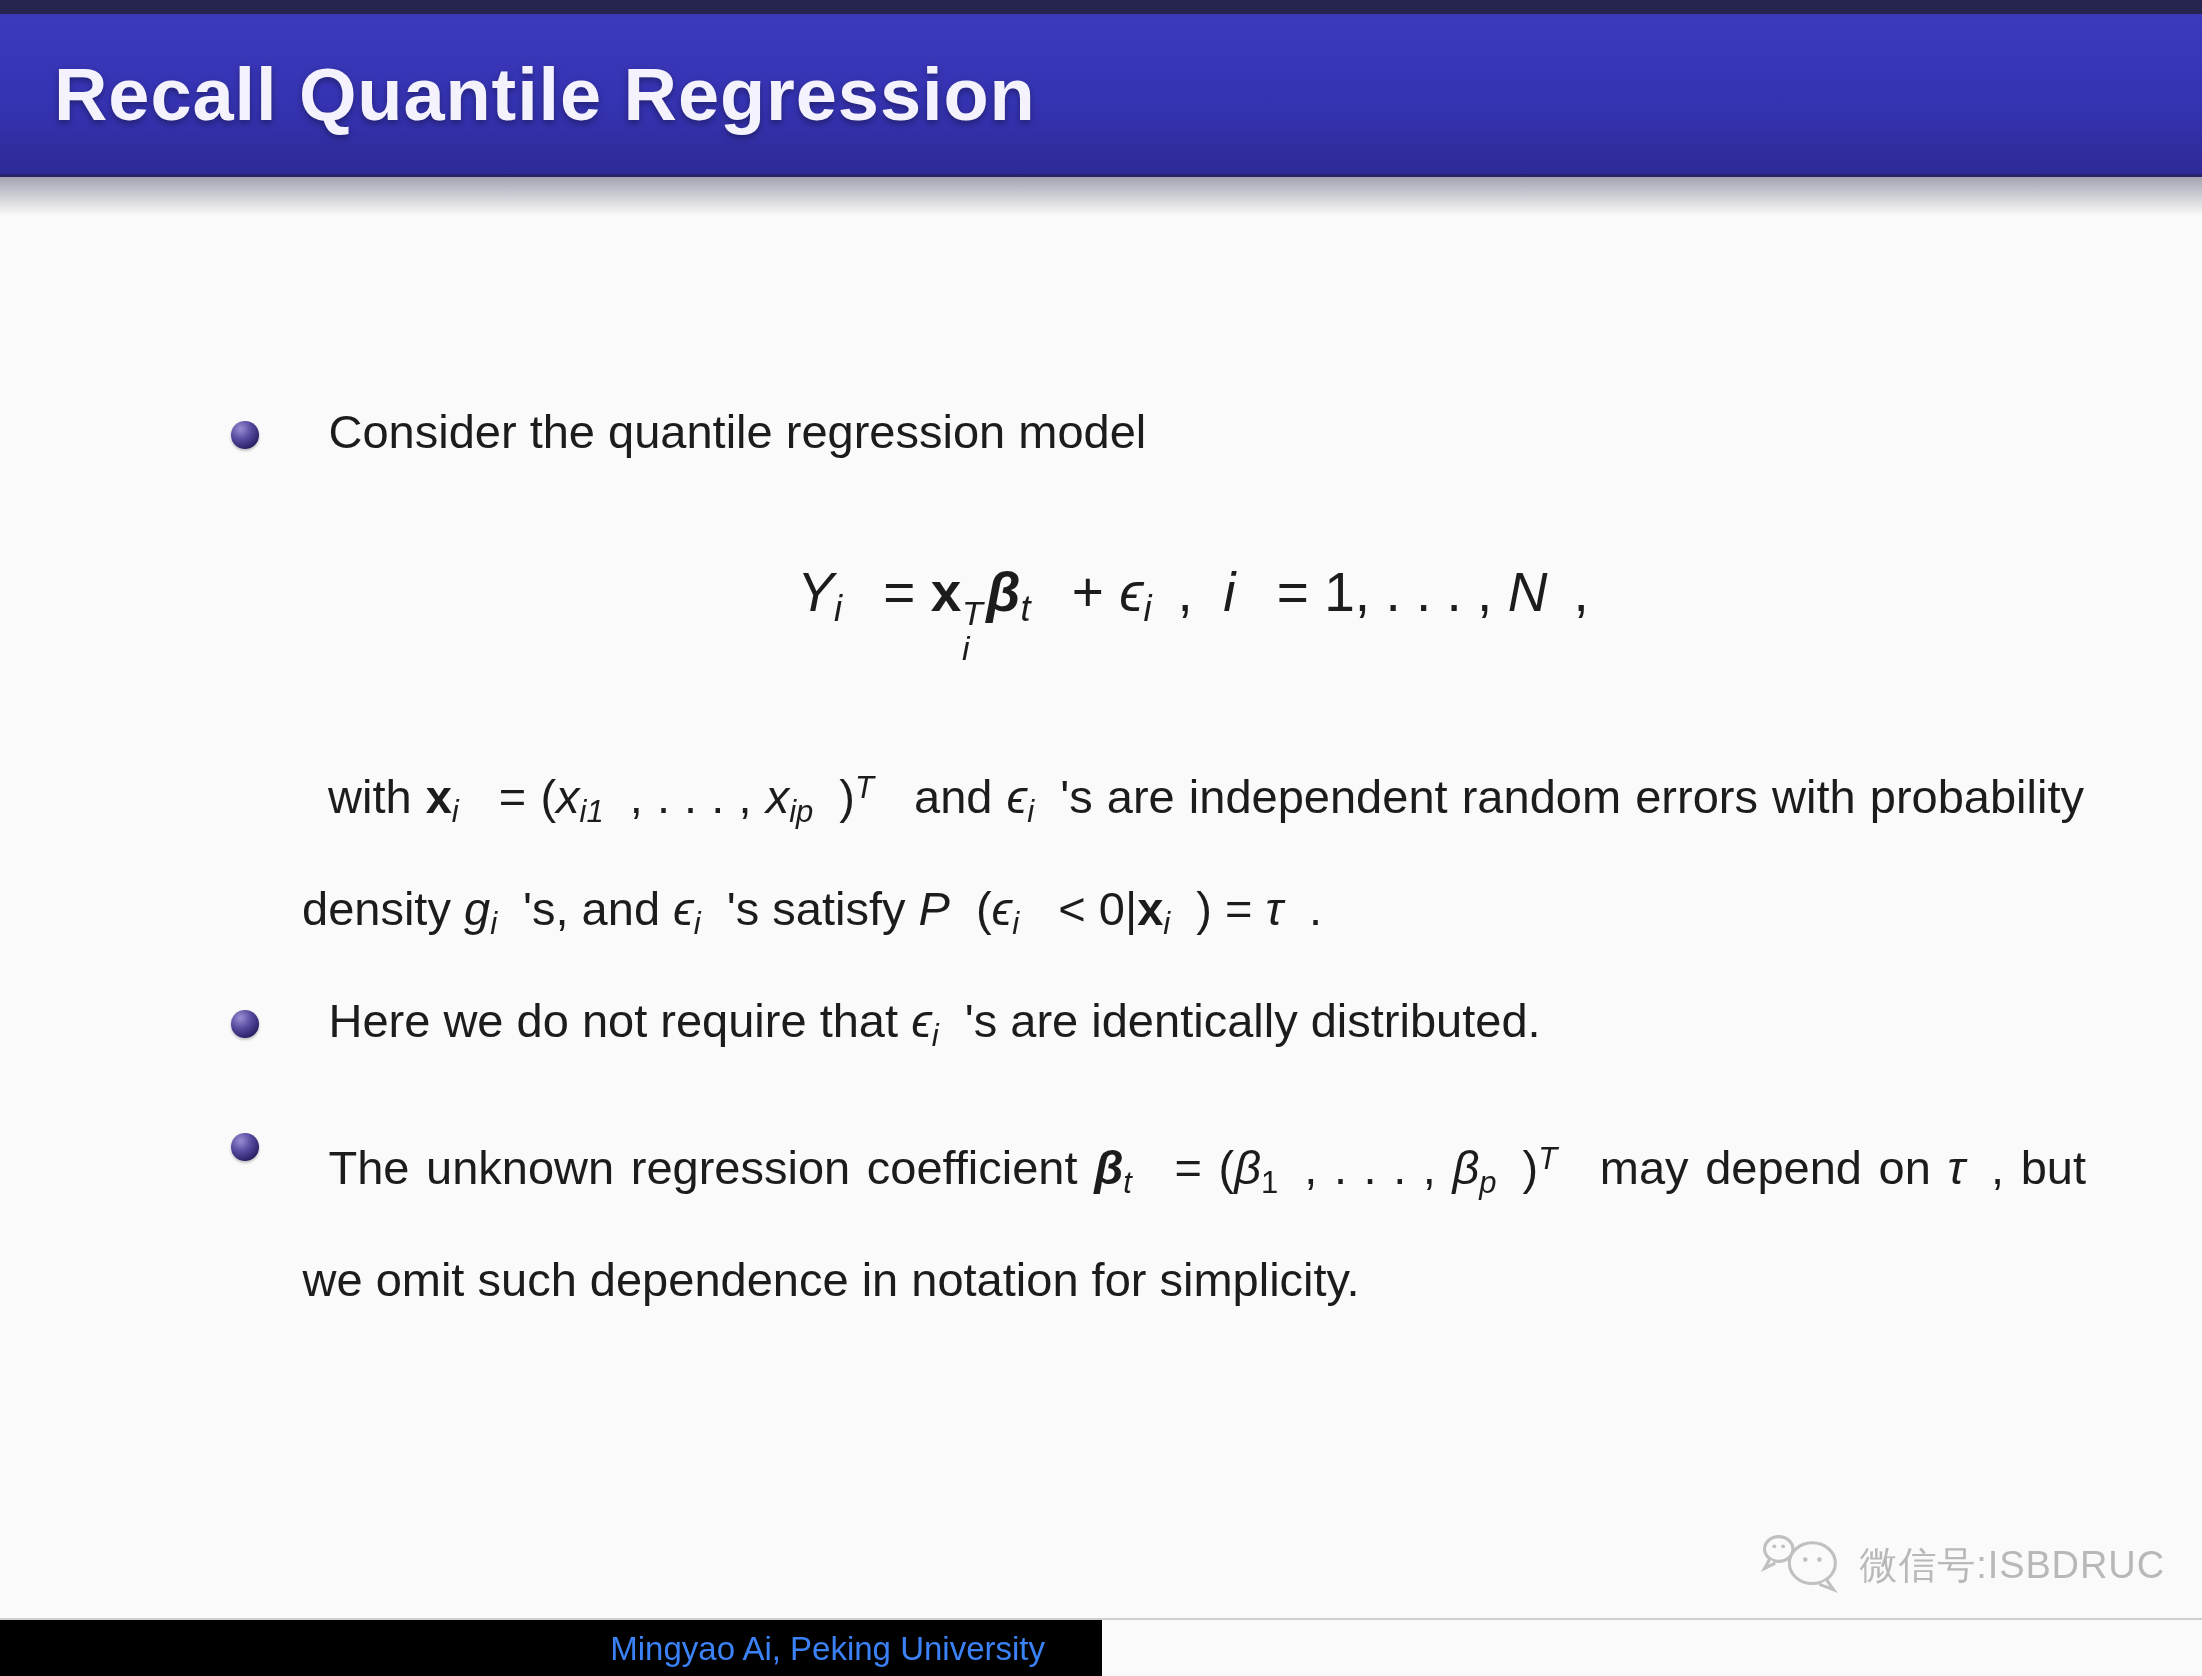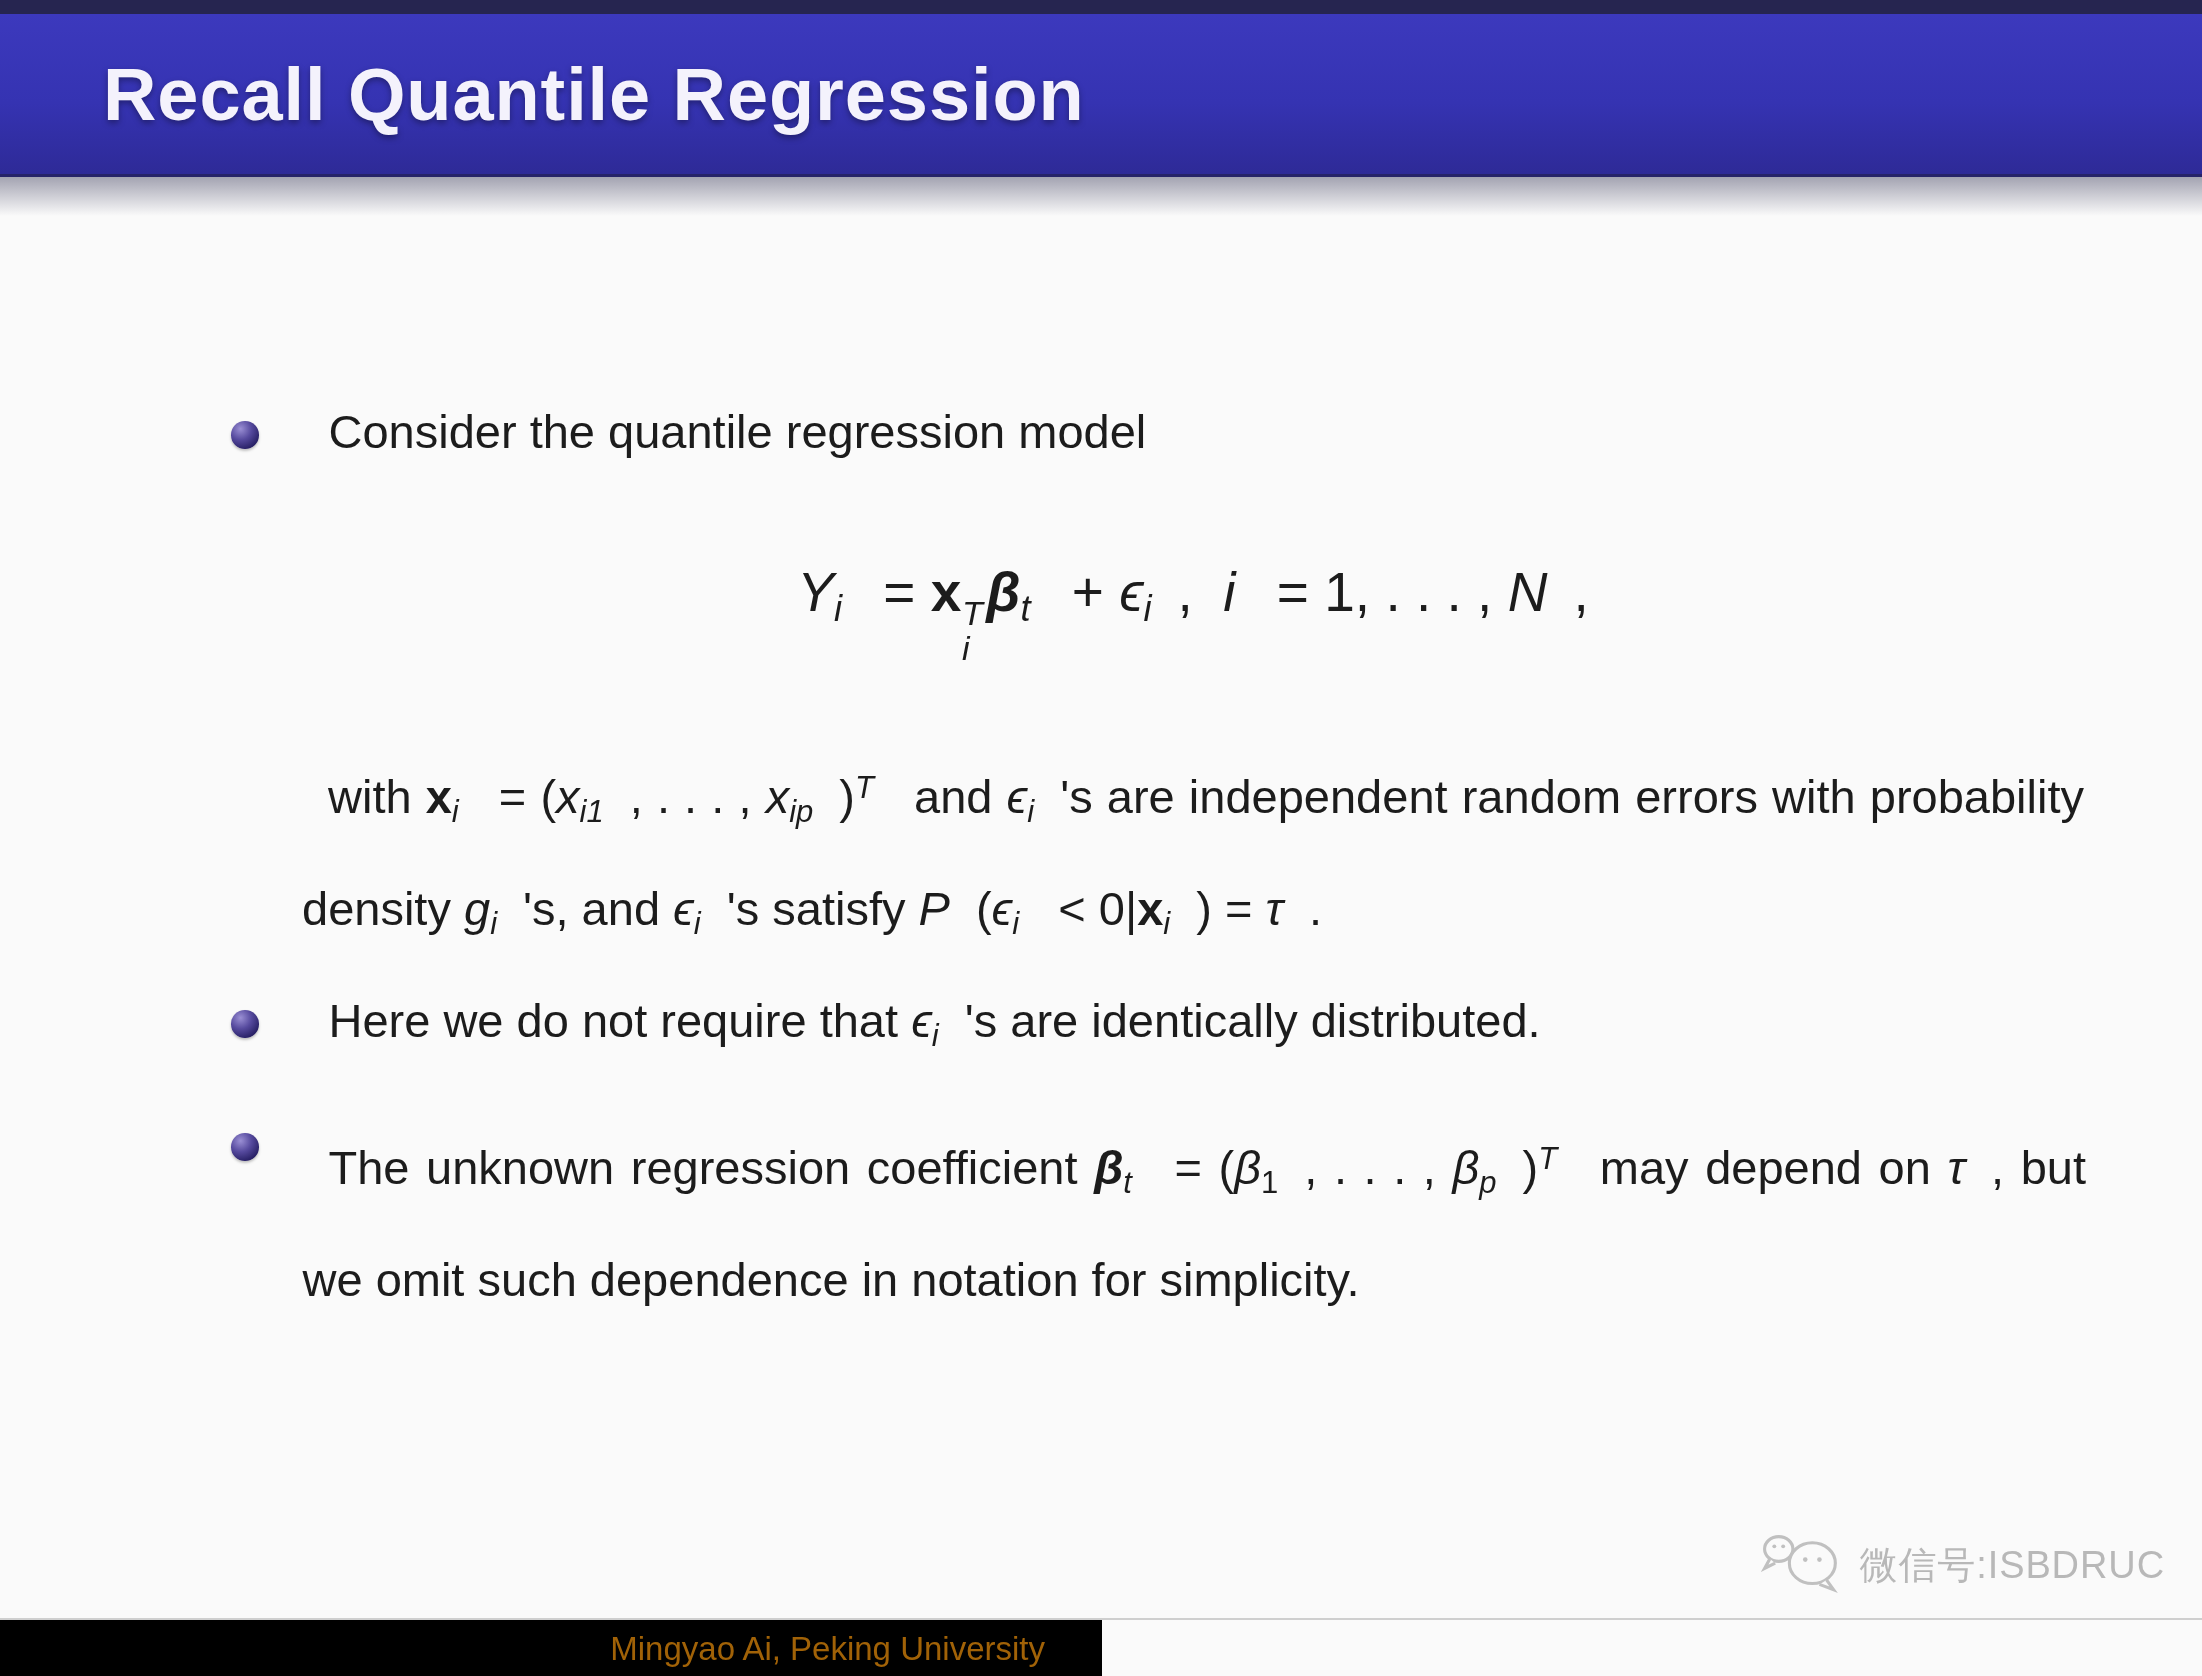--- a/index.html
+++ b/index.html
@@ -16,21 +16,21 @@
     position:absolute;top:0;left:0;width:100%;height:14px;
     background:#262550;
   }
   .header-bar{
     position:absolute;top:14px;left:0;width:100%;height:160px;
     background:linear-gradient(180deg,#3c39bd 0%,#3533b2 55%,#2e2a97 100%);
     border-bottom:3.5px solid #262368;
     display:flex;align-items:center;
   }
   .header-title{
-    padding-left:103px;
+    padding-left:54px;
     font-size:74px;font-weight:700;letter-spacing:0.9px;
     color:#f4f2fc;
     text-shadow:0 2.7px 6.2px rgba(0,0,0,0.35);
   }
   .header-shadow{
     position:absolute;top:177px;left:0;width:100%;height:39px;
     background:linear-gradient(180deg,rgba(92,92,118,0.55) 0%,rgba(250,250,250,0) 100%);
   }
   
   .body-area{position:absolute;top:216px;left:0;width:100%;height:1401px;}
@@ -86,21 +86,21 @@
   
   .footer{
     position:absolute;left:0;bottom:0;width:100%;height:57px;
     display:flex;border-top:2.7px solid #cfcfcf;
   }
   .footer-left{
     flex:0 0 1102px;
     background:#000000;
     display:flex;align-items:center;justify-content:flex-end;
     padding-right:57px;box-sizing:border-box;
-    color:#a16207;font-size:33px;
+    color:#3b82f6;font-size:33px;
   }
   .footer-right{
     flex:1 1 auto;
     background:linear-gradient(180deg,#403bbf 0%,#3631aa 60%,#2f2b96 100%);
     display:flex;align-items:center;justify-content:flex-start;
     padding-left:57px;box-sizing:border-box;
     color:#e9e8f6;font-size:33px;
   }
 </style>
 </head>

